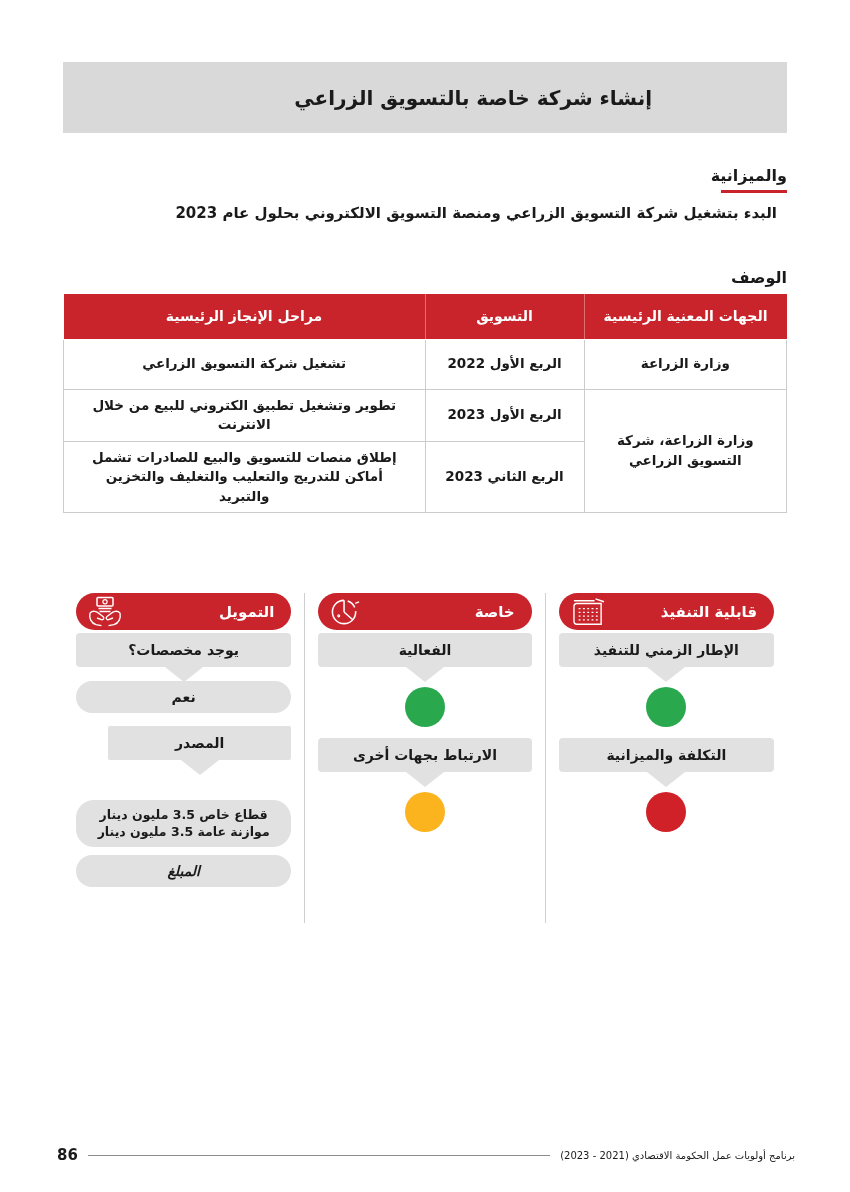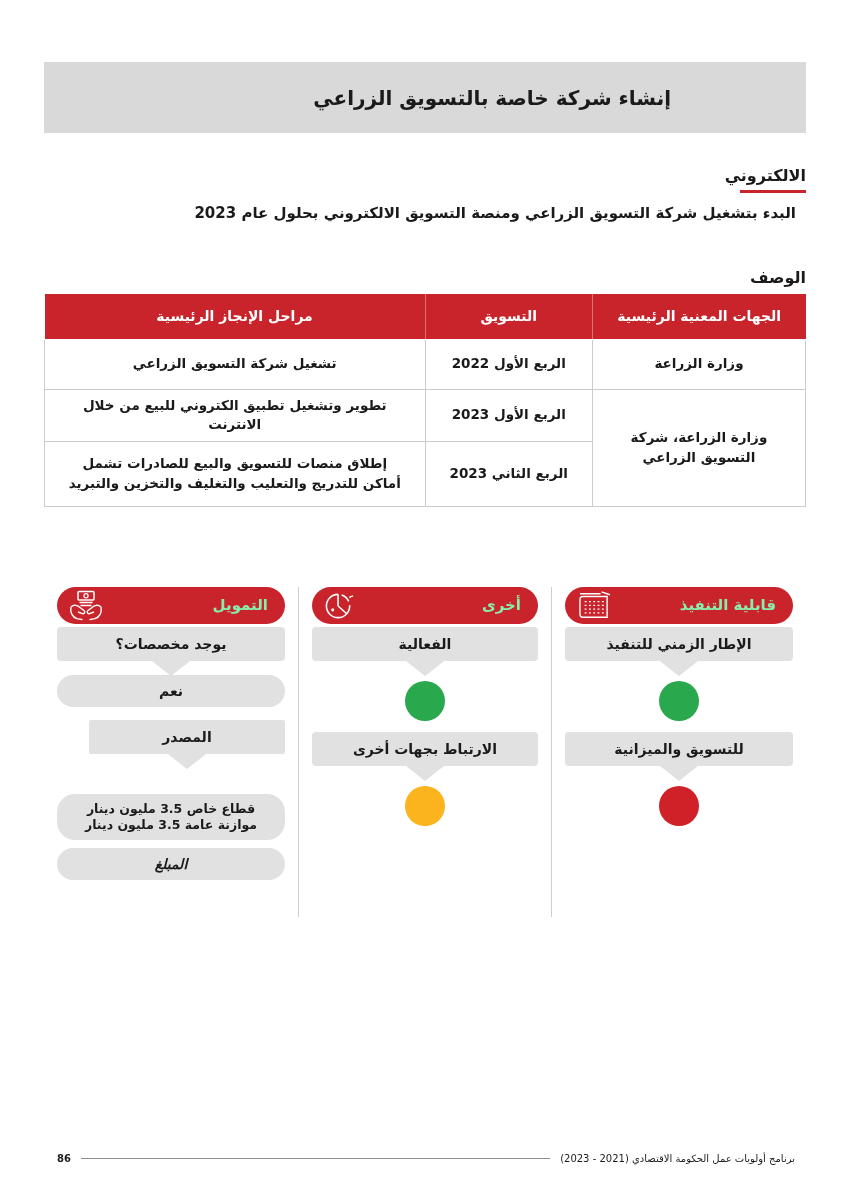--- a/index.html
+++ b/index.html
@@ -2,21 +2,21 @@
 <html lang="ar" dir="rtl"><head>
 <meta charset="utf-8">
 <style>
   * { margin:0; padding:0; box-sizing:border-box; }
   html,body { background:#ffffff; }
   body { font-family:"DejaVu Sans","Liberation Sans",sans-serif; }
   .page {
     position:relative; width:850px; height:1192px; margin:0 auto;
     background:#ffffff; overflow:hidden; direction:rtl;
   }
-  .content { padding:0 44px; }
+  .content { padding:0 63px; }
 
   
   .title-box {
     margin-top:62px; height:71px; background:#d9d9d9;
     display:flex; align-items:center; padding-right:135px;
   }
   .title-box h1 { font-size:20px; font-weight:700; color:#1a1a1a; }
 
   
   .sec-heading { font-size:16px; font-weight:700; color:#1a1a1a; }
@@ -42,21 +42,21 @@
   }
   .col-entity { width:28%; } .col-date { width:22%; } .col-milestone { width:50%;margin-left:36px; }
   tr.r1 { height:50px; } tr.r2 { height:48px; } tr.r3 { height:65px; }
 
   
   .panels { margin-top:80px; display:grid; grid-template-columns:1fr 1fr 1fr; align-items:start; }
   .panel { padding:0 13px; display:flex; flex-direction:column; min-height:330px; }
   .panel.mid { border-right:1px solid #cfcfcf; border-left:1px solid #cfcfcf; }
 
   .panel-header {
-    height:37px; background:#c9242c; border-radius:19px; color:#86efac;
+    height:37px; background:#c9242c; border-radius:19px; color:#ffffff;
     display:flex; align-items:center; justify-content:space-between;
     padding:0 17px 0 11px; font-size:15px; font-weight:700; flex:none;
   }
   .panel-header .hicon { flex:none; display:flex; align-items:center; }
 
   .label-box {
     position:relative; margin-top:3px; background:#e1e1e1; border-radius:4px;
     padding:9px 4px; text-align:center; font-size:14px; font-weight:700; color:#1a1a1a;
   }
   .label-box.tail::after {
@@ -78,34 +78,34 @@
     border-radius:17px; padding:9px 6px; box-shadow:0 2px 3px rgba(0,0,0,0.25);
   }
 
   
   .footer {
     position:absolute; bottom:28px; left:57px; right:55px;
     display:flex; align-items:center; direction:rtl;
   }
   .footer .program { font-size:10px; color:#1a1a1a; flex:none; }
   .footer .rule { flex:1; height:1px; background:#8d8d8d; margin:0 10px; }
-  .footer .page-num { font-size:10px; font-weight:700; color:#1a1a1a; flex:none; }
+  .footer .page-num { font-size:15px; font-weight:700; color:#1a1a1a; flex:none; }
 </style>
 </head>
 <body>
 
 <div class="page">
   <div class="content">
 
     <div class="title-box">
       <h1>إنشاء شركة خاصة بالتسويق الزراعي</h1>
     </div>
 
     <section class="targets">
-      <h2 class="sec-heading">الالكتروني</h2>
+      <h2 class="sec-heading">والميزانية</h2>
       <div class="red-underline"></div>
       <p class="targets-text">البدء بتشغيل شركة التسويق الزراعي ومنصة التسويق الالكتروني بحلول عام 2023</p>
     </section>
 
     <section class="description">
       <h2 class="sec-heading">الوصف</h2>
       <table class="desc-table">
         <thead>
           <tr>
             <th class="col-entity">الجهات المعنية الرئيسية</th>
@@ -141,27 +141,27 @@
             <svg width="36" height="30" viewBox="0 0 38 32" fill="none" stroke="#ffffff">
               <path d="M4 4 L26 4" stroke-width="1.6"></path>
               <path d="M27 2 L36 5" stroke-width="1.6"></path>
               <path d="M7 7 H33 V29 H7 C5.2 29 4 27.4 4 25.3 V10.7 C4 8.6 5.2 7 7 7 Z" stroke-width="1.5"></path>
               <path d="M9 12.5 H30 M9 16.5 H30 M9 20.5 H30 M9 24.5 H30" stroke-width="1.3" stroke-dasharray="2 2.6"></path>
             </svg>
           </span>
         </div>
         <div class="label-box tail">الإطار الزمني للتنفيذ</div>
         <div class="status-circle" style="background: rgb(42, 168, 78);"></div>
-        <div class="label-box tail">للتسويق والميزانية</div>
+        <div class="label-box tail">التكلفة والميزانية</div>
         <div class="status-circle" style="background: rgb(207, 33, 39);"></div>
       </div>
 
       <div class="panel mid">
         <div class="panel-header">
-          <span>أخرى</span>
+          <span>خاصة</span>
           <span class="hicon">
             <svg width="33" height="31" viewBox="0 0 34 32" fill="none" stroke="#ffffff" stroke-width="1.6">
               <circle cx="15.5" cy="16.5" r="12" stroke-dasharray="56 4 10 4"></circle>
               <path d="M15.5 16.5 L15.5 4.5 M15.5 16.5 L24.5 24.5"></path>
               <path d="M27 7.5 L31 6" stroke-width="1.4"></path>
               <circle cx="10" cy="20.5" r="1" stroke-width="1.2"></circle>
             </svg>
           </span>
         </div>
         <div class="label-box tail">الفعالية</div>

